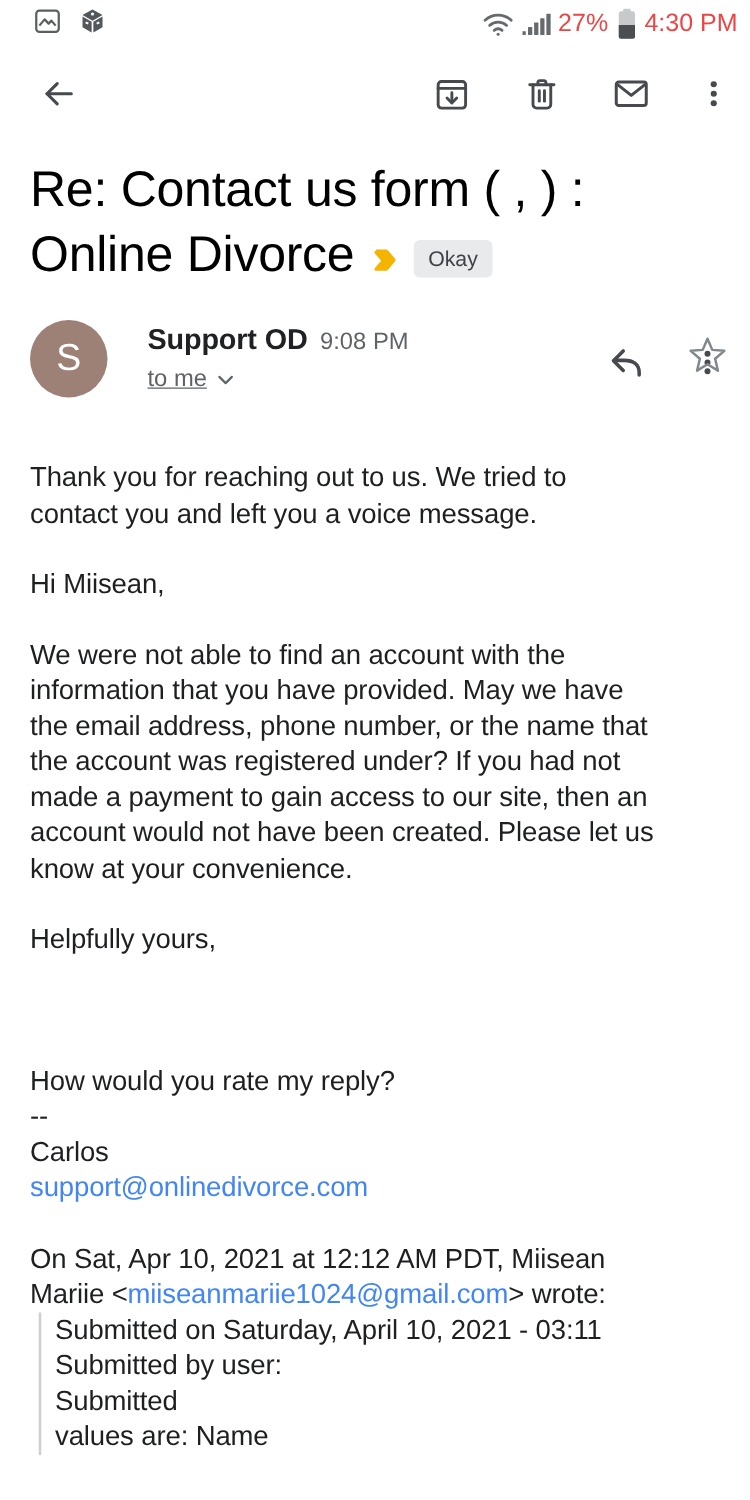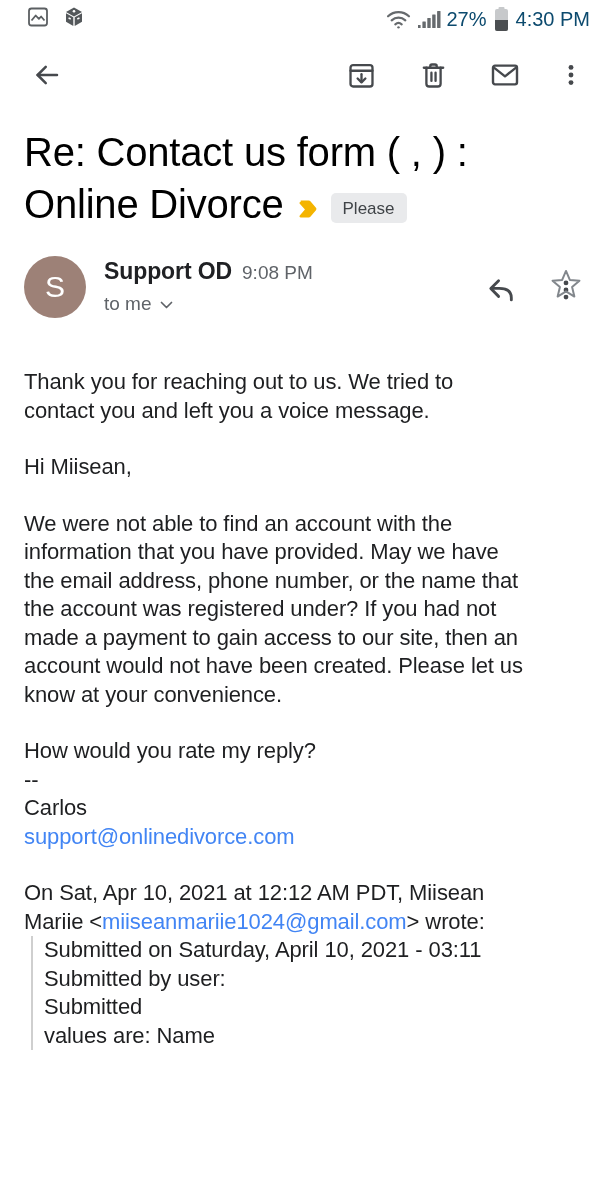--- a/index.html
+++ b/index.html
@@ -2,44 +2,44 @@
 <html><head>
 <meta charset="utf-8">
 <style>
   * { box-sizing: border-box; margin: 0; padding: 0; }
   html, body { width: 600px; height: 1200px; overflow: hidden; background: #ffffff; }
   body { font-family: "Liberation Sans", "DejaVu Sans", sans-serif; color: #1f2023; }
 
   
   .status-bar { height: 38px; display: flex; align-items: center; padding: 0 10px 0 26px; }
   .status-left { display: flex; align-items: center; gap: 12px; }
-  .status-right { margin-left: auto; display: flex; align-items: center; gap: 5px; color: #0c4a6e; font-size: 20px; }
+  .status-right { margin-left: auto; display: flex; align-items: center; gap: 5px; color: #ef4444; font-size: 20px; }
   .status-right svg { display: block; }
   .status-txt { letter-spacing: 0; }
 
   
   .app-bar { height: 74px; display: flex; align-items: center; padding: 0 14px 0 26px; }
   .app-bar .icon-btn { width: 42px; height: 42px; display: flex; align-items: center; justify-content: center; }
   .app-actions { margin-left: auto; display: flex; align-items: center; gap: 30px; }
 
   
   .subject-block { position: relative; padding: 14px 78px 20px 24px; }
   .subject-text { font-size: 40px; line-height: 52px; color: #000000; white-space: pre-line; letter-spacing: -0.2px; }
   .imp-marker { display: inline-block; vertical-align: -2px; margin: 0 10px 0 12px; }
   .label-chip { display: inline-block; vertical-align: 4px; background: #e9eaec; color: #3f4347; font-size: 17px; line-height: 17px; padding: 7px 12px 6px; border-radius: 5px; }
   .star-btn { position: absolute; top: 152px; right: 14px; width: 40px; height: 40px; display: flex; align-items: center; justify-content: center; }
 
   
   .sender-row { display: flex; align-items: flex-start; padding: 6px 14px 0 24px; height: 102px; }
   .avatar { width: 62px; height: 62px; border-radius: 50%; background: #9d8177; color: #fff; font-size: 30px; font-weight: 300; display: flex; align-items: center; justify-content: center; flex: 0 0 62px; }
-  .sender-meta { margin-left: 18px; padding-top: 2px; flex: 1 1 auto; min-width: 0; }
+  .sender-meta { margin-left: 32px; padding-top: 2px; flex: 1 1 auto; min-width: 0; }
   .sender-line1 { display: flex; align-items: baseline; gap: 10px; }
   .sender-name { font-size: 23px; font-weight: 600; color: #202124; letter-spacing: -0.1px; }
   .sender-time { font-size: 19px; color: #5f6368; }
-  .sender-line2 { margin-top: 8px; display: flex; align-items: center; gap: 8px; color: #5f6368; font-size: 19px; }
+  .sender-line2 { margin-top: 8px; display: flex; align-items: center; gap: 8px; color: #5f6368; font-size: 19px; text-decoration: underline; }
   .sender-actions { display: flex; align-items: center; gap: 26px; padding-top: 14px; }
   .sender-actions .icon-btn { width: 40px; height: 40px; display: flex; align-items: center; justify-content: center; }
 
   
   .mail-body { padding: 16px 24px 0 24px; font-size: 22px; line-height: 28.5px; color: #1e1f21; letter-spacing: -0.1px; }
   .mail-body p { white-space: pre-line; margin: 0 0 28px 0; }
   .mail-body p.tight { margin-bottom: 0; }
   .mail-body p.gap-large { margin-bottom: 85px; }
   .rating-row { margin-bottom: 28px; }
   .rating-row span { margin-right: 22px; }
@@ -144,21 +144,21 @@
           <circle cx="12" cy="18.5" r="2.1"></circle>
       </svg>
     </span>
   </div>
 </div>
 
 <div class="subject-block">
   <span class="subject-text">Re: Contact us form ( , ) :
 Online Divorce</span><span class="imp-marker"><svg width="25" height="21" viewBox="0 0 20 20">
         <path d="M2.6 1.5h7.6c.62 0 1.2.27 1.6.74l5.3 6.2c.57.66.57 1.66 0 2.32l-5.3 6.2c-.4.47-.98.74-1.6.74H2.6c-1.02 0-1.57-1.2-.9-1.97L6.6 10 1.7 4.47c-.67-.77-.12-1.97.9-1.97z" fill="#f4b400"></path>
-      </svg></span><span class="label-chip">Please</span>
+      </svg></span><span class="label-chip">Okay</span>
   <span class="star-btn">
     <svg width="34" height="34" viewBox="0 0 24 24" fill="none" stroke="#82878c" stroke-width="1.4" stroke-linejoin="round">
       <path d="M12 2.8l2.7 6.3 6.8.55-5.2 4.5 1.6 6.7L12 17.2l-5.9 3.65 1.6-6.7-5.2-4.5 6.8-.55z"></path>
     </svg>
   </span>
 </div>
 
 <div class="sender-row">
   <div class="avatar">S</div>
   <div class="sender-meta">
@@ -196,20 +196,21 @@
   <p>Thank you for reaching out to us. We tried to
 contact you and left you a voice message.</p>
   <p>Hi Miisean,</p>
   <p>We were not able to find an account with the
 information that you have provided. May we have
 the email address, phone number, or the name that
 the account was registered under? If you had not
 made a payment to gain access to our site, then an
 account would not have been created. Please let us
 know at your convenience.</p>
+  <p class="gap-large">Helpfully yours,</p>
 
   <p class="tight">How would you rate my reply?</p>
 
   <p class="tight">--</p>
   <p class="tight">Carlos</p>
   <p><a class="mail-link">support@onlinedivorce.com</a></p>
 
   <p class="tight quote-attr"><span>On Sat, Apr 10, 2021 at 12:12 AM PDT, Miisean
 Mariie &lt;</span><a class="mail-link">miiseanmariie1024@gmail.com</a><span>&gt; wrote:</span></p>
 

